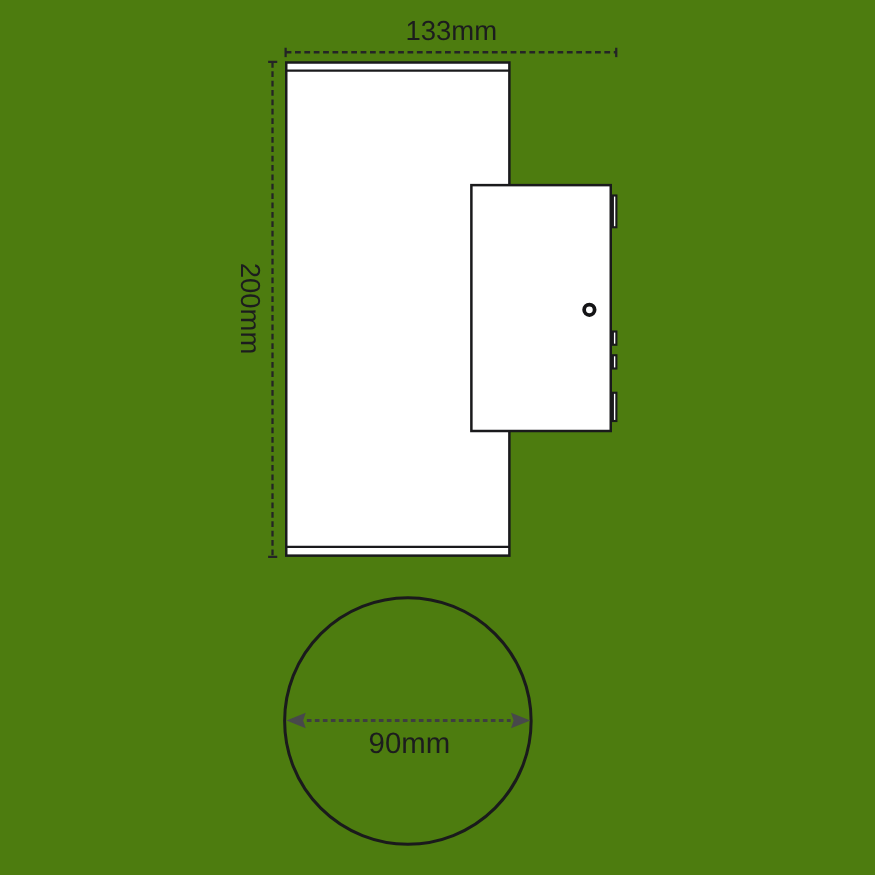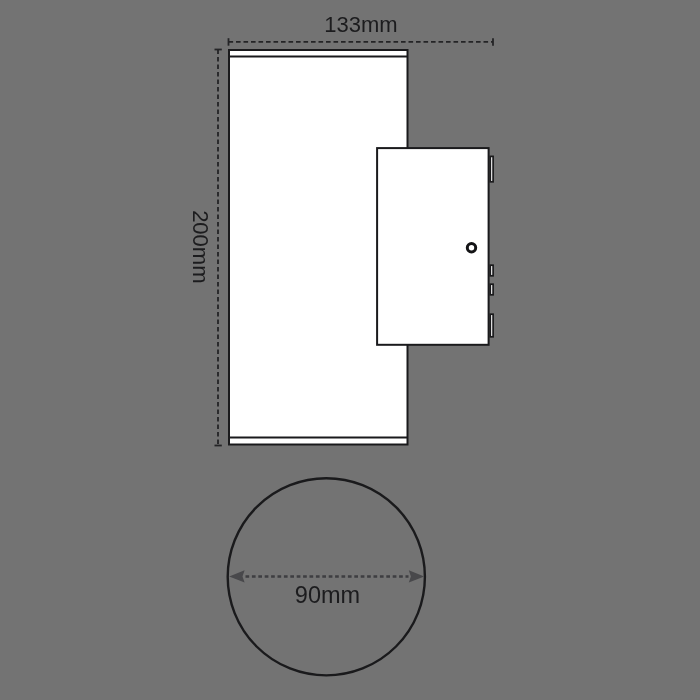--- a/index.html
+++ b/index.html
@@ -1,16 +1,16 @@
 <!DOCTYPE html>
 <html><head>
 <meta charset="utf-8">
 <style>
   html,body{margin:0;padding:0;background:#ffffff;}
-  #page{width:700px;height:700px;position:relative;background:#737373;}
+  #page{width:700px;height:700px;position:relative;background:#4d7c0f;}
   svg{position:absolute;top:0;left:0;}
   text{font-family:"Liberation Sans",sans-serif;fill:#1c1c1e;}
 </style>
 </head>
 <body>
 <div id="page">
 <svg width="700" height="700" viewBox="0 0 700 700">
 
   <line x1="228.5" y1="41.8" x2="493" y2="41.8" stroke="#242426" stroke-width="1.8" stroke-dasharray="4.6 2.9"></line>
   <line x1="228.5" y1="38.2" x2="228.5" y2="45.7" stroke="#242426" stroke-width="1.8"></line>

